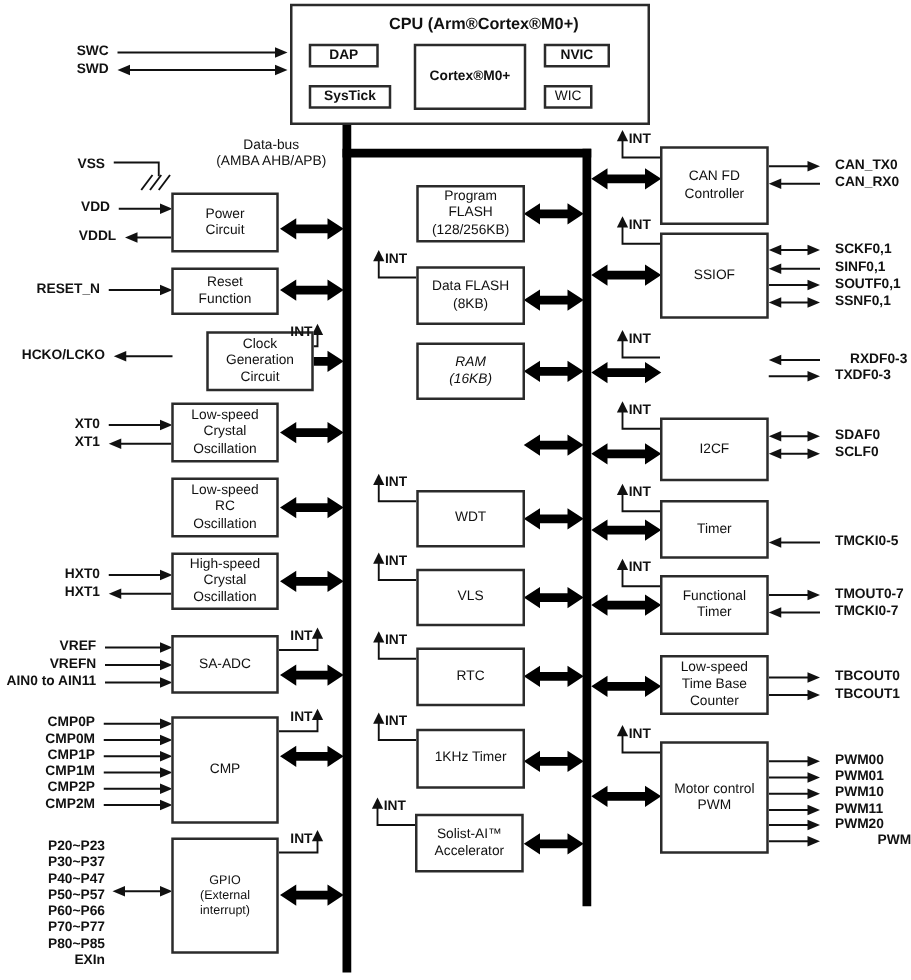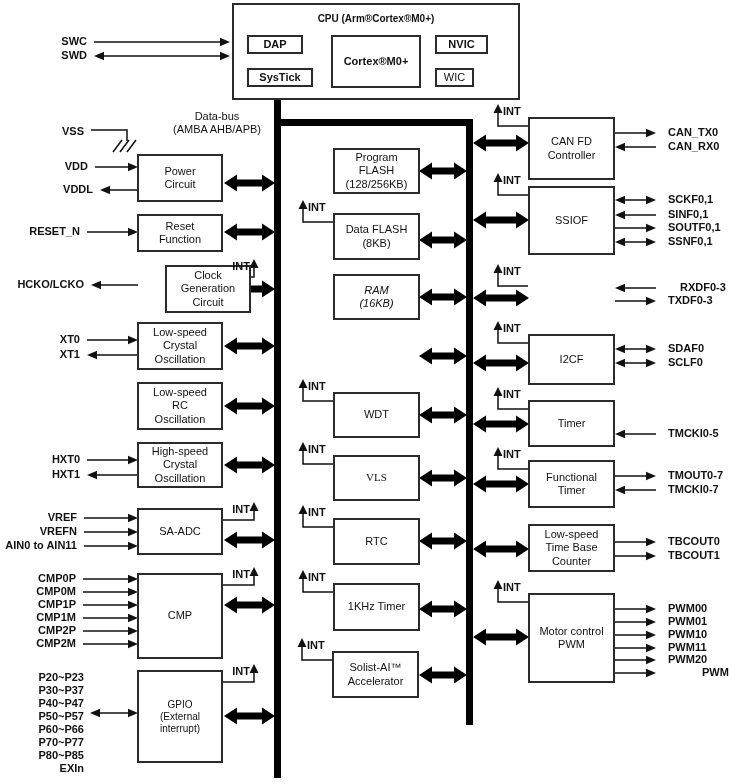--- a/index.html
+++ b/index.html
@@ -5,21 +5,21 @@
   html,body{margin:0;padding:0;background:#fff;}
   #cv{position:relative;width:729px;height:784px;background:#fff;
       font-family:"Liberation Sans",sans-serif;color:#111;overflow:hidden;}
   .block{position:absolute;box-sizing:border-box;border:2px solid #2b2b2b;background:#fff;
          display:flex;align-items:center;justify-content:center;text-align:center;
          font-size:11px;line-height:1.2;white-space:pre-line;}
   .box{position:absolute;box-sizing:border-box;border:2px solid #2b2b2b;background:#fff;}
   .busbar{position:absolute;background:#000;}
   .lbl{position:absolute;font-size:11px;font-weight:bold;line-height:13px;white-space:pre;}
   .buslbl{position:absolute;font-size:11px;line-height:13px;text-align:center;white-space:pre-line;}
-  .cputitle{position:absolute;font-size:10px;font-weight:bold;text-align:center;line-height:14px;}
+  .cputitle{position:absolute;font-size:13px;font-weight:bold;text-align:center;line-height:14px;padding-left:11px;}
 </style>
 </head>
 <body>
 
 <div id="cv">
     <svg width="729" height="784" style="position:absolute;left:0;top:0">
       <path d="M224,183 L237,174.5 L237,179.5 L262,179.5 L262,174.5 L275,183 L262,191.5 L262,186.5 L237,186.5 L237,191.5 Z" fill="#000" stroke="none"></path>
       <path d="M224,232 L237,223.5 L237,228.5 L262,228.5 L262,223.5 L275,232 L262,240.5 L262,235.5 L237,235.5 L237,240.5 Z" fill="#000" stroke="none"></path>
       <path d="M224,289 L237,280.5 L237,285.5 L262,285.5 L262,280.5 L275,289 L262,297.5 L262,292.5 L237,292.5 L237,297.5 Z" fill="#000" stroke="none"></path>
       <path d="M223,277 L254,277 L254,261" fill="none" stroke="#111" stroke-width="1.5"></path>
@@ -209,21 +209,21 @@
     <div class="block" style="position: absolute; left: 333px; top: 148px; width: 87px; height: 46px;">Program
 FLASH
 (128/256KB)</div>
     <div class="block" style="position: absolute; left: 333px; top: 213px; width: 87px; height: 47px;">Data FLASH
 (8KB)</div>
     <div class="lbl" style="position: absolute; left: 308px; top: 201px;">INT</div>
     <div class="block" style="position: absolute; left: 333px; top: 274px; width: 87px; height: 46px; font-style: italic;">RAM
 (16KB)</div>
     <div class="block" style="position: absolute; left: 333px; top: 392px; width: 87px; height: 46px;">WDT</div>
     <div class="lbl" style="position: absolute; left: 308px; top: 380px;">INT</div>
-    <div class="block" style="position: absolute; left: 333px; top: 455px; width: 87px; height: 46px; font-family: Liberation Serif, serif;">VLS</div>
+    <div class="block" style="position: absolute; left: 333px; top: 455px; width: 87px; height: 46px;">VLS</div>
     <div class="lbl" style="position: absolute; left: 308px; top: 443px;">INT</div>
     <div class="block" style="position: absolute; left: 333px; top: 518px; width: 87px; height: 47px;">RTC</div>
     <div class="lbl" style="position: absolute; left: 308px; top: 506px;">INT</div>
     <div class="block" style="position: absolute; left: 333px; top: 583px; width: 87px; height: 48px;">1KHz Timer</div>
     <div class="lbl" style="position: absolute; left: 308px; top: 571px;">INT</div>
     <div class="block" style="position: absolute; left: 332px; top: 651px; width: 87px; height: 47px;">Solist-AI™
 Accelerator</div>
     <div class="lbl" style="position: absolute; left: 307px; top: 639px;">INT</div>
     <div class="block" style="position: absolute; left: 528px; top: 117px; width: 87px; height: 63px;">CAN FD
 Controller</div>

